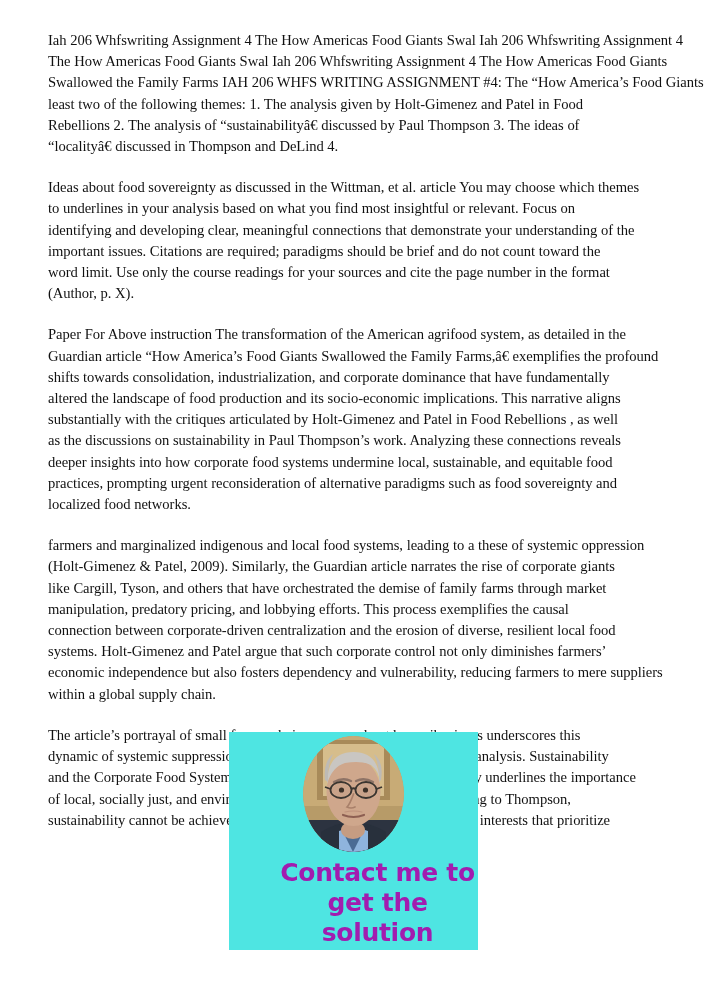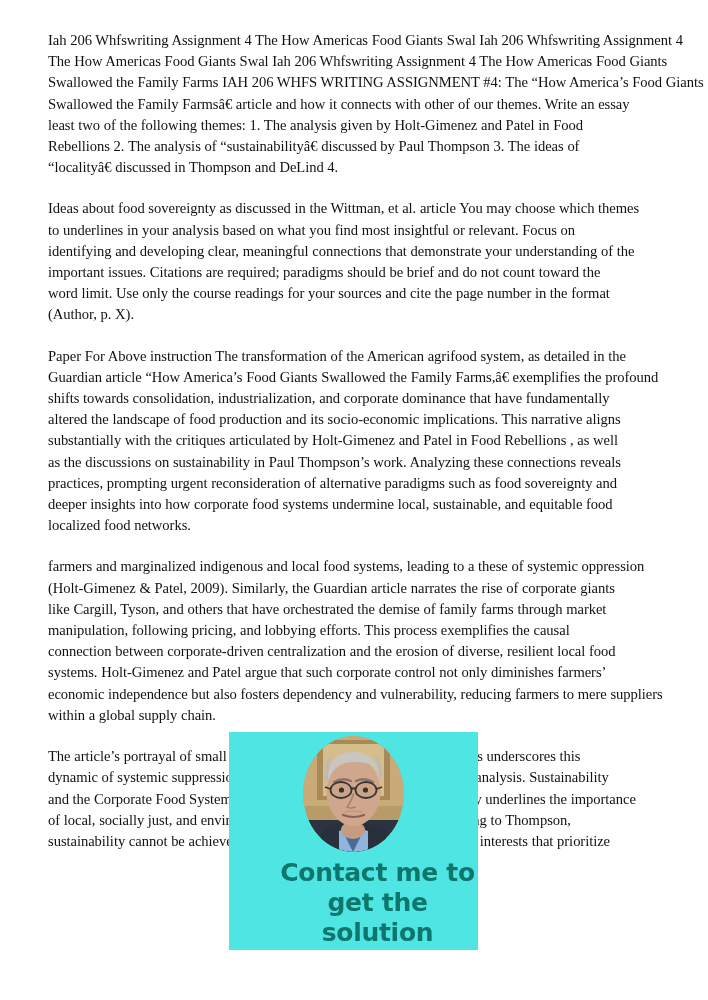--- a/index.html
+++ b/index.html
@@ -74,21 +74,21 @@
   #promo-lines {
     margin-top: 6px;
     text-align: center;
     width: 100%;
   }
   .promo-line {
     font-family: "DejaVu Sans", "Liberation Sans", sans-serif;
     font-weight: 700;
     font-size: 25px;
     line-height: 30px;
-    color: #0f766e;
+    color: #a21caf;
     letter-spacing: -0.3px;
     display: block;
     padding-left: 48px;
   }
   #promo-email {
     font-family: Liberation Mono, monospace;
     font-weight: 700;
     font-size: 22px;
     line-height: 30px;
     color: #0a0a0a;
@@ -102,21 +102,20 @@
 <body>
 
 <div id="doc-page">
 
   <div id="doc-body">
 
     <p class="para">
       <span class="ln">Iah 206 Whfswriting Assignment 4 The How Americas Food Giants Swal Iah 206 Whfswriting Assignment 4</span>
       <span class="ln">The How Americas Food Giants Swal Iah 206 Whfswriting Assignment 4 The How Americas Food Giants</span>
       <span class="ln">Swallowed the Family Farms IAH 206 WHFS WRITING ASSIGNMENT #4: The “How America’s Food Giants</span>
-      <span class="ln">Swallowed the Family Farmsâ€ article and how it connects with other of our themes. Write an essay</span>
       <span class="ln">least two of the following themes: 1. The analysis given by Holt-Gimenez and Patel in Food</span>
       <span class="ln">Rebellions 2. The analysis of “sustainabilityâ€ discussed by Paul Thompson 3. The ideas of</span>
       <span class="ln">“localityâ€ discussed in Thompson and DeLind 4.</span>
     </p>
 
     <p class="para">
       <span class="ln">Ideas about food sovereignty as discussed in the Wittman, et al. article You may choose which themes</span>
       <span class="ln">to underlines in your analysis based on what you find most insightful or relevant. Focus on</span>
       <span class="ln">identifying and developing clear, meaningful connections that demonstrate your understanding of the</span>
       <span class="ln">important issues. Citations are required; paradigms should be brief and do not count toward the</span>
@@ -124,30 +123,30 @@
       <span class="ln">(Author, p. X).</span>
     </p>
 
     <p class="para">
       <span class="ln">Paper For Above instruction The transformation of the American agrifood system, as detailed in the</span>
       <span class="ln">Guardian article “How America’s Food Giants Swallowed the Family Farms,â€ exemplifies the profound</span>
       <span class="ln">shifts towards consolidation, industrialization, and corporate dominance that have fundamentally</span>
       <span class="ln">altered the landscape of food production and its socio-economic implications. This narrative aligns</span>
       <span class="ln">substantially with the critiques articulated by Holt-Gimenez and Patel in Food Rebellions , as well</span>
       <span class="ln">as the discussions on sustainability in Paul Thompson’s work. Analyzing these connections reveals</span>
+      <span class="ln">deeper insights into how corporate food systems undermine local, sustainable, and equitable food</span>
       <span class="ln">practices, prompting urgent reconsideration of alternative paradigms such as food sovereignty and</span>
-      <span class="ln">deeper insights into how corporate food systems undermine local, sustainable, and equitable food</span>
       <span class="ln">localized food networks.</span>
     </p>
 
     <p class="para">
       <span class="ln">farmers and marginalized indigenous and local food systems, leading to a these of systemic oppression</span>
       <span class="ln">(Holt-Gimenez &amp; Patel, 2009). Similarly, the Guardian article narrates the rise of corporate giants</span>
       <span class="ln">like Cargill, Tyson, and others that have orchestrated the demise of family farms through market</span>
-      <span class="ln">manipulation, following pricing, and lobbying efforts. This process exemplifies the causal</span>
+      <span class="ln">manipulation, predatory pricing, and lobbying efforts. This process exemplifies the causal</span>
       <span class="ln">connection between corporate-driven centralization and the erosion of diverse, resilient local food</span>
       <span class="ln">systems. Holt-Gimenez and Patel argue that such corporate control not only diminishes farmers’</span>
       <span class="ln">economic independence but also fosters dependency and vulnerability, reducing farmers to mere suppliers</span>
       <span class="ln">within a global supply chain.</span>
     </p>
 
     <p class="para">
       <span class="ln">The article’s portrayal of small farmers being squeezed out by agribusiness underscores this</span>
       <span class="ln">dynamic of systemic suppression, aligning closely with their critique and analysis. Sustainability</span>
       <span class="ln">and the Corporate Food System Paul Thompson’s concept of sustainability underlines the importance</span>

